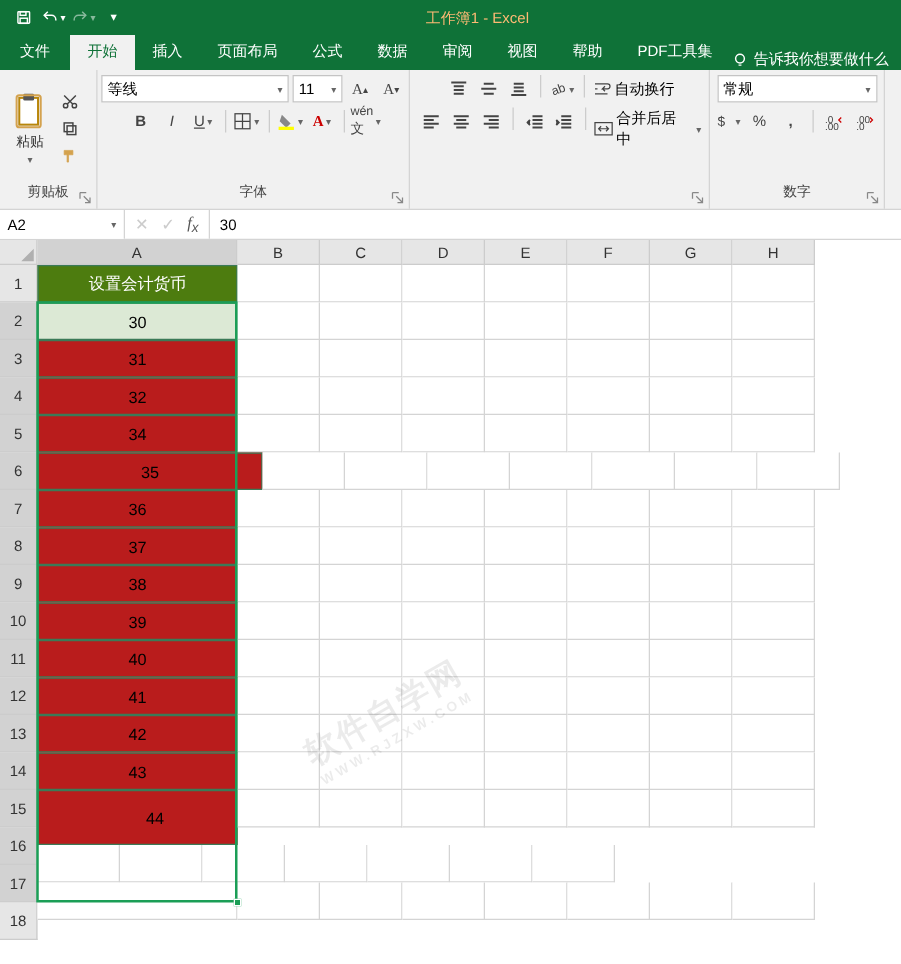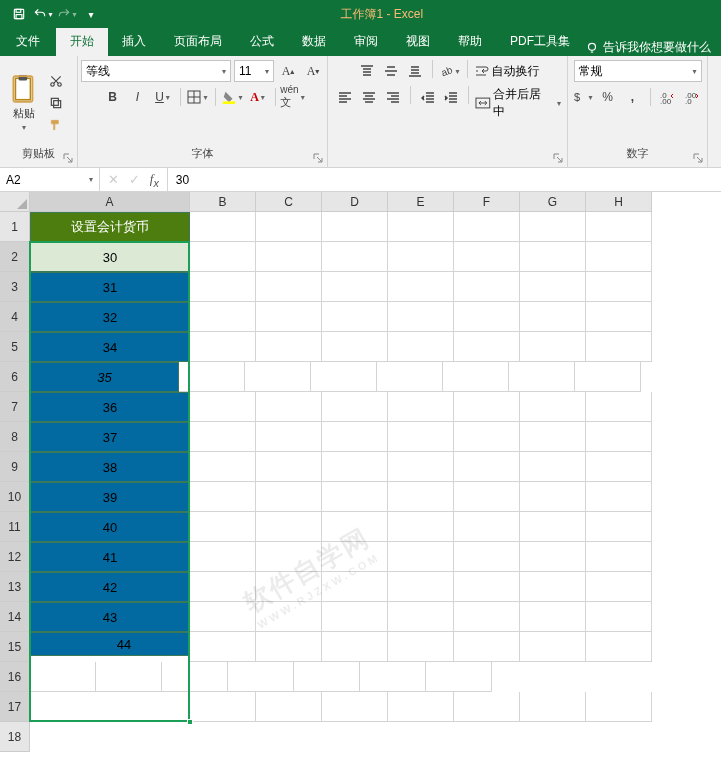--- a/index.html
+++ b/index.html
@@ -65,21 +65,21 @@
 .col-headers { position: absolute; left: 30px; top: 0; height: 20px; display: flex; }
 .col-h { background: #e6e6e6; border-right: 1px solid #ccc; border-bottom: 1px solid #ccc; display: flex; align-items: center; justify-content: center; font-size: 12px; color: #333; }
 .col-h.active { background: #d2d2d2; }
 .row-headers { position: absolute; left: 0; top: 20px; width: 30px; }
 .row-h { background: #e6e6e6; border-right: 1px solid #ccc; border-bottom: 1px solid #ccc; display: flex; align-items: center; justify-content: center; font-size: 12px; color: #333; }
 .row-h.active { background: #d2d2d2; }
 .cells { position: absolute; left: 30px; top: 20px; }
 .cell-row { display: flex; }
 .cell { border-right: 1px solid #d4d4d4; border-bottom: 1px solid #d4d4d4; display: flex; align-items: center; justify-content: center; font-size: 13px; background: #fff; }
 .cell.header-cell { background: #4d7c0f; color: #fff; font-weight: 500; border: 1px solid #3b7a57; }
-.cell.data-cell { background: #0369a1; border: 1px solid #3b7a57; color: #000; }
+.cell.data-cell { background: #b91c1c; border: 1px solid #3b7a57; color: #000; }
 .cell.data-cell.first { background: #dce9d5; }
 .selection-border { position: absolute; border: 2px solid #1b9e56; pointer-events: none; }
 .sel-handle { position: absolute; width: 6px; height: 6px; background: #1b9e56; border: 1px solid #fff; }
 
 
 .watermark { position: absolute; left: 240px; top: 360px; transform: rotate(-30deg); color: rgba(0,0,0,0.08); font-size: 26px; font-weight: bold; pointer-events: none; letter-spacing: 2px; }
 .watermark small { display: block; font-size: 11px; letter-spacing: 3px; }
 </style>
 </head>
 <body>
@@ -438,21 +438,21 @@
         <div class="cell data-cell" style="width: 160px; height: 30px;">34</div>
         <div class="cell" style="width: 66px; height: 30px;"></div>
         <div class="cell" style="width: 66px; height: 30px;"></div>
         <div class="cell" style="width: 66px; height: 30px;"></div>
         <div class="cell" style="width: 66px; height: 30px;"></div>
         <div class="cell" style="width: 66px; height: 30px;"></div>
         <div class="cell" style="width: 66px; height: 30px;"></div>
         <div class="cell" style="width: 66px; height: 30px;"></div>
       </div>
       <div class="cell-row">
-        <div class="cell data-cell" style="width: 149px; height: 30px; font-style: italic;">35</div>
+        <div class="cell data-cell" style="width: 180px; height: 30px;">35</div>
         <div class="cell" style="width: 66px; height: 30px;"></div>
         <div class="cell" style="width: 66px; height: 30px;"></div>
         <div class="cell" style="width: 66px; height: 30px;"></div>
         <div class="cell" style="width: 66px; height: 30px;"></div>
         <div class="cell" style="width: 66px; height: 30px;"></div>
         <div class="cell" style="width: 66px; height: 30px;"></div>
         <div class="cell" style="width: 66px; height: 30px;"></div>
       </div>
       <div class="cell-row">
         <div class="cell data-cell" style="width: 160px; height: 30px;">36</div>
@@ -528,21 +528,21 @@
         <div class="cell data-cell" style="width: 160px; height: 30px;">43</div>
         <div class="cell" style="width: 66px; height: 30px;"></div>
         <div class="cell" style="width: 66px; height: 30px;"></div>
         <div class="cell" style="width: 66px; height: 30px;"></div>
         <div class="cell" style="width: 66px; height: 30px;"></div>
         <div class="cell" style="width: 66px; height: 30px;"></div>
         <div class="cell" style="width: 66px; height: 30px;"></div>
         <div class="cell" style="width: 66px; height: 30px;"></div>
       </div>
       <div class="cell-row">
-        <div class="cell data-cell" style="width: 160px; height: 24px; padding-left: 28px;">44</div>
+        <div class="cell data-cell" style="width: 160px; height: 44px; padding-left: 28px;">44</div>
         <div class="cell" style="width: 66px; height: 30px;"></div>
         <div class="cell" style="width: 66px; height: 30px;"></div>
         <div class="cell" style="width: 66px; height: 30px;"></div>
         <div class="cell" style="width: 66px; height: 30px;"></div>
         <div class="cell" style="width: 66px; height: 30px;"></div>
         <div class="cell" style="width: 66px; height: 30px;"></div>
         <div class="cell" style="width: 66px; height: 30px;"></div>
       </div>
       <div class="cell-row">
         <div class="cell" style="width: 66px; height: 30px;"></div>

